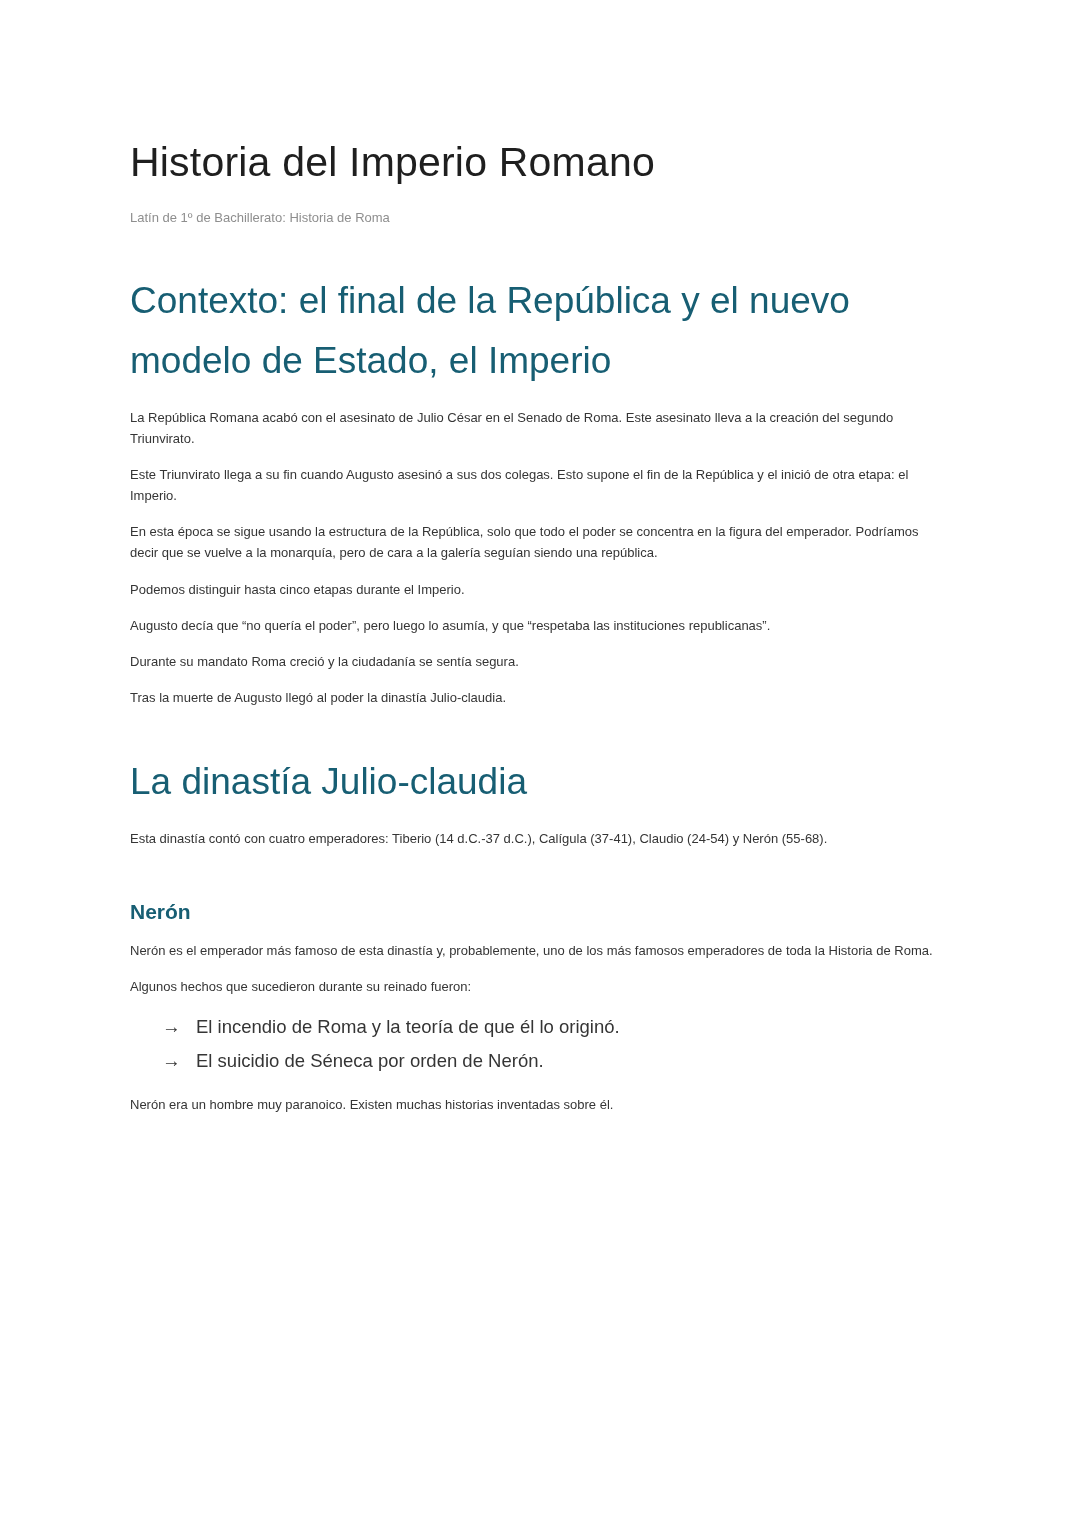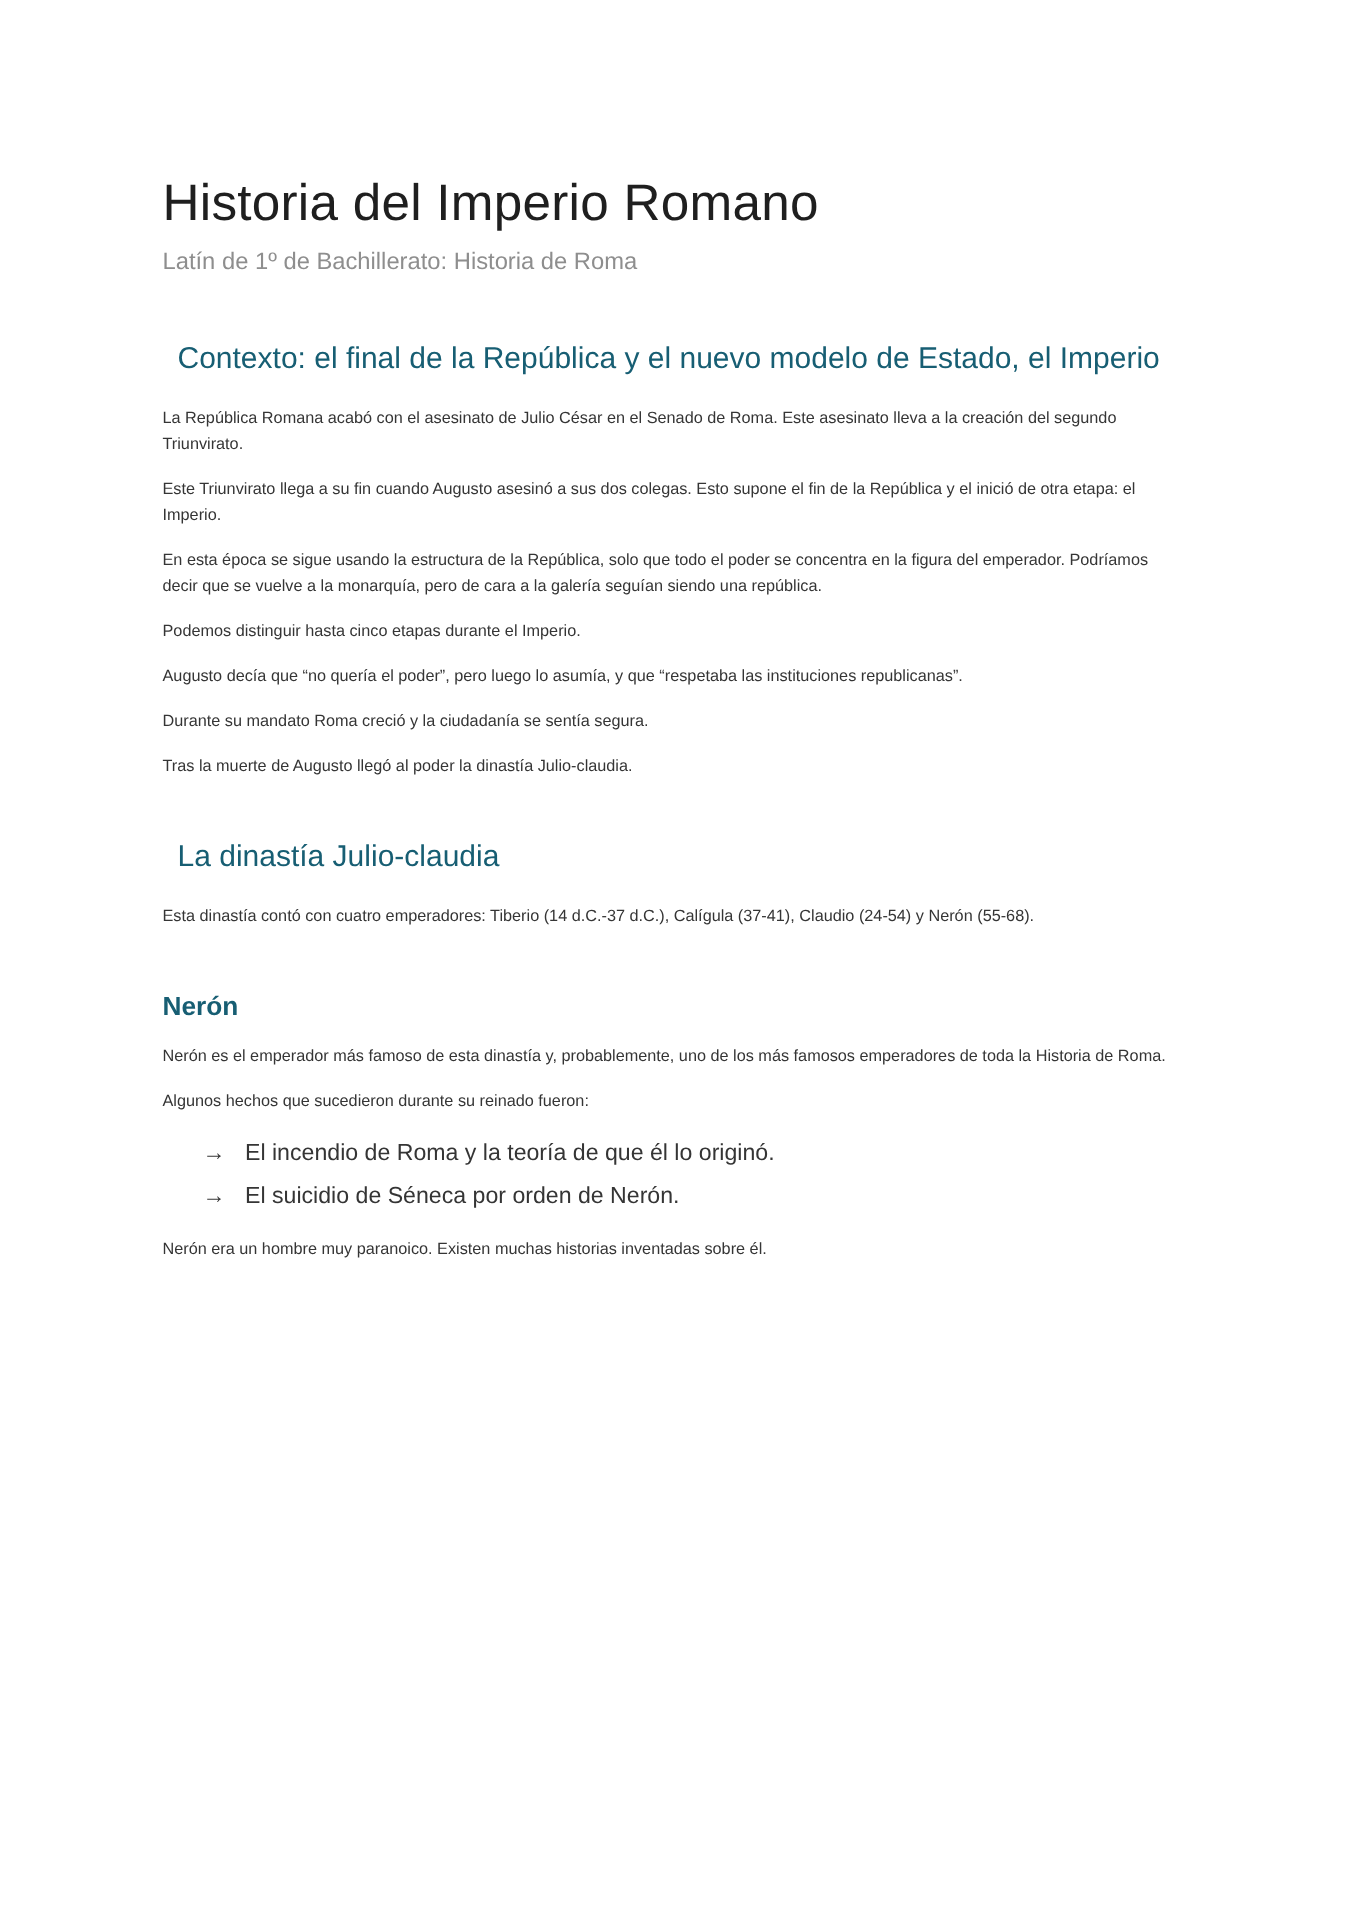--- a/index.html
+++ b/index.html
@@ -11,37 +11,37 @@
     position: relative;
     width: 1080px;
     min-height: 1527px;
     box-sizing: border-box;
     background: #ffffff;
     padding: 138px 135px 60px 130px;
     font-family: "Liberation Sans", "DejaVu Sans", sans-serif;
     color: #353535;
   }
   h1.doc-title {
-    margin: 0 0 10px 0;
+    margin: 0 0 22px 0;
     font-size: 41px;
     font-weight: 400;
     letter-spacing: 0.2px;
     color: #1f1f1f;
     line-height: 1.2;
   }
   p.doc-subtitle {
     margin: 0 0 30px 0;
-    font-size: 19px;
+    font-size: 13px;
     font-weight: 400;
     color: #8e8e8e;
     line-height: 1.4;
   }
   h2.section-heading {
-    margin: 44px 0 16px 12px;
-    font-size: 24px;
+    margin: 44px 0 16px 0;
+    font-size: 37px;
     font-weight: 400;
     color: #175e73;
     line-height: 1.62;
   }
   h3.sub-heading {
     margin: 48px 0 14px 0;
     font-size: 21px;
     font-weight: 700;
     color: #175e73;
     line-height: 1.4;

